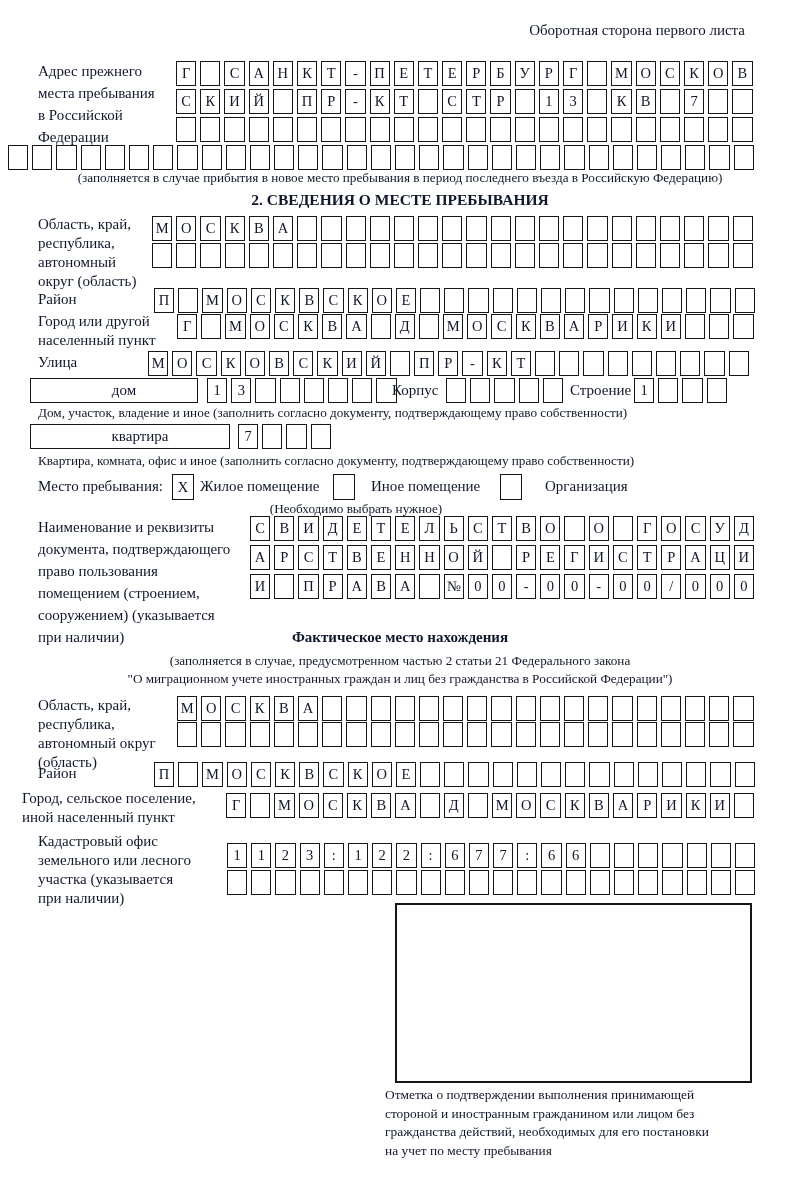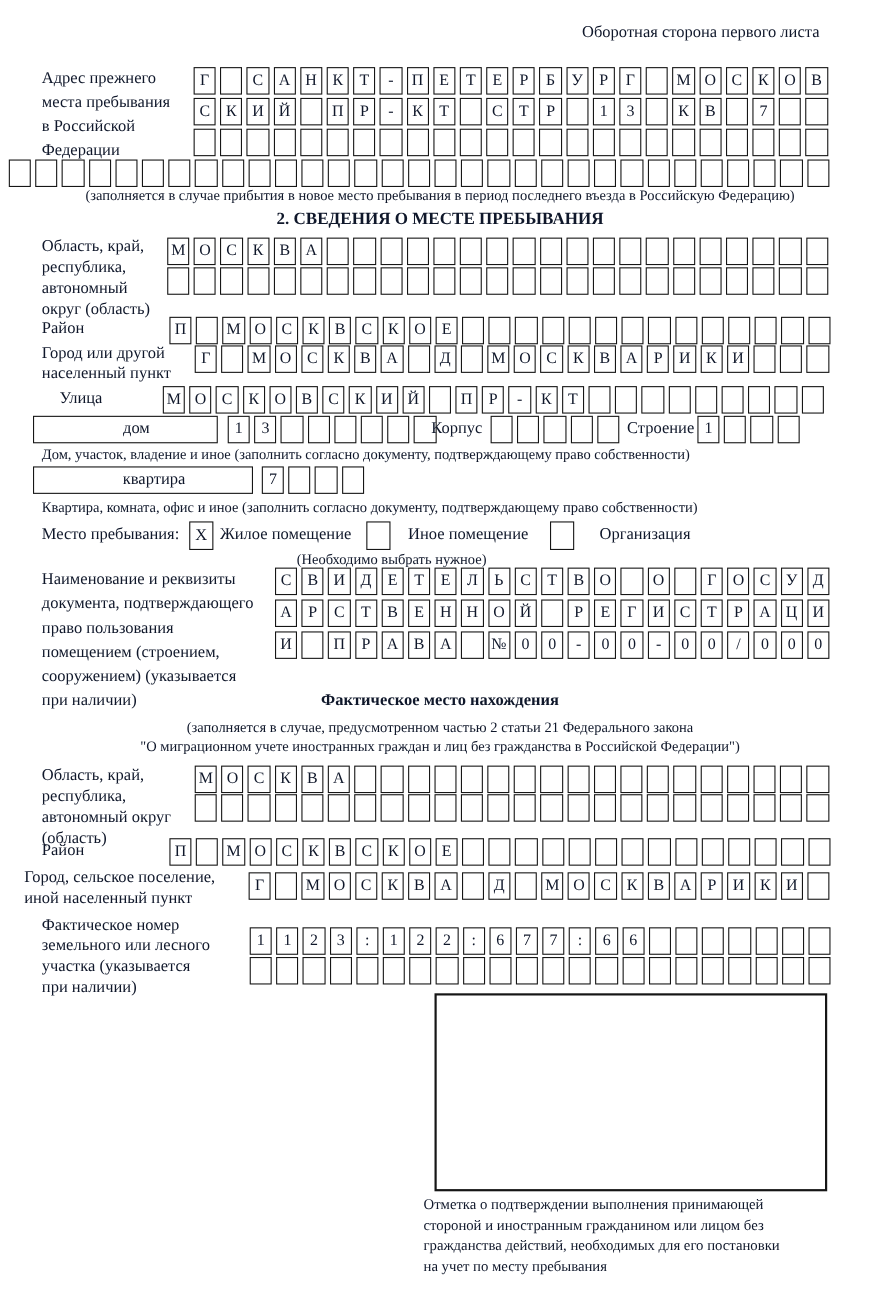--- a/index.html
+++ b/index.html
@@ -264,21 +264,21 @@
       <span class="cell">А</span>
       <span class="cell">Р</span>
       <span class="cell">И</span>
       <span class="cell">К</span>
       <span class="cell">И</span>
       <span class="cell"></span>
       <span class="cell"></span>
       <span class="cell"></span>
     </div>
 
-  <div class="lbl" style="left:54px;top:353px;">Улица</div>
+  <div class="lbl" style="left:38px;top:353px;">Улица</div>
   <div class="row" style="left:148px;top:351px;">
       <span class="cell">М</span>
       <span class="cell">О</span>
       <span class="cell">С</span>
       <span class="cell">К</span>
       <span class="cell">О</span>
       <span class="cell">В</span>
       <span class="cell">С</span>
       <span class="cell">К</span>
       <span class="cell">И</span>
@@ -539,21 +539,21 @@
       <span class="cell">В</span>
       <span class="cell">А</span>
       <span class="cell">Р</span>
       <span class="cell">И</span>
       <span class="cell">К</span>
       <span class="cell">И</span>
       <span class="cell"></span>
     </div>
 
   <div class="lbl" style="left:38px;top:832px;">
-    <div>Фактическое номер</div>
+    <div>Кадастровый офис</div>
     <div>земельного или лесного</div>
     <div>участка (указывается</div>
     <div>при наличии)</div>
   </div>
   <div class="row" style="left:227px;top:843px;">
       <span class="cell">1</span>
       <span class="cell">1</span>
       <span class="cell">2</span>
       <span class="cell">3</span>
       <span class="cell">:</span>

